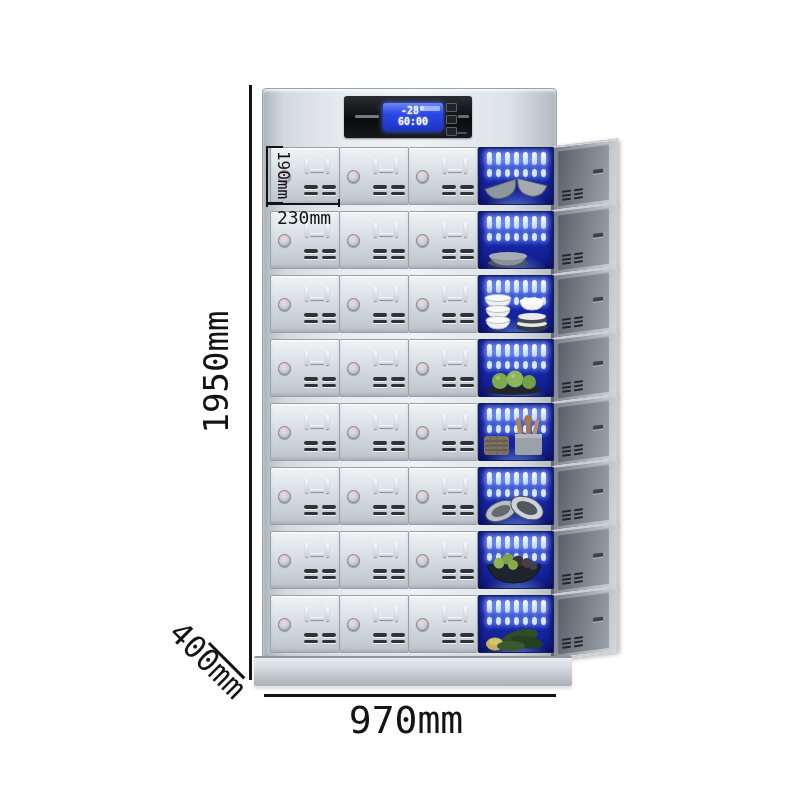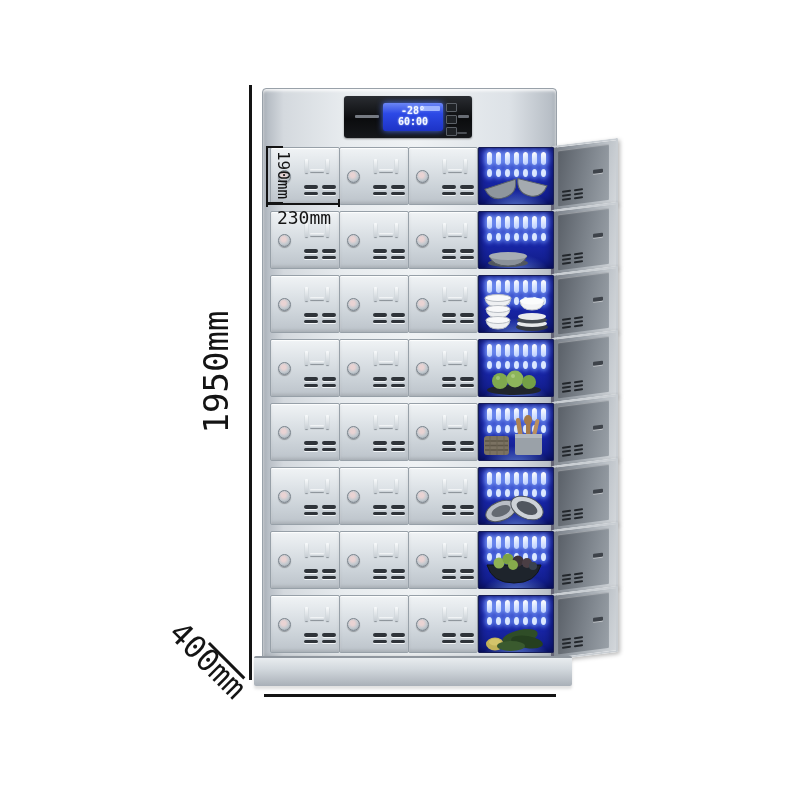--- a/index.html
+++ b/index.html
@@ -113,20 +113,21 @@
   <div class="dim-line chv-line">
       <i class="t1"></i>
       <i class="t2"></i>
     </div>
   <div class="dim-line cwh-line">
       <i class="t1"></i>
       <i class="t2"></i>
     </div>
 
   <div class="dim-label h-label">1950mm</div>
+  <div class="dim-label w-label">970mm</div>
   <div class="dim-label d-label">400mm</div>
   <div class="dim-label ch-label">190mm</div>
   <div class="dim-label cw-label">230mm</div>
 
   <div class="cab-body"></div>
 
   <div class="panel">
     <span class="plabel pl-left"></span>
     <div class="lcd">
       <span class="chip"></span>

